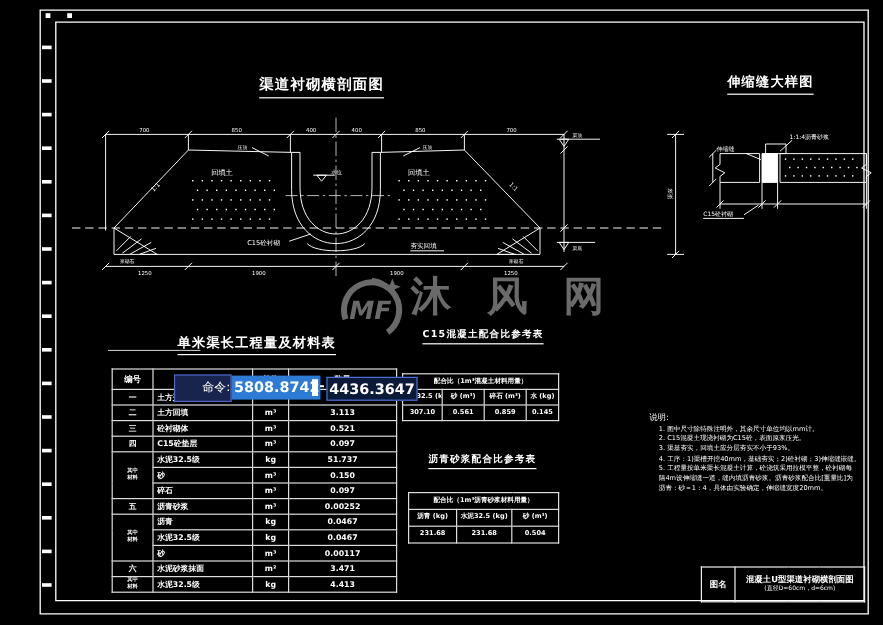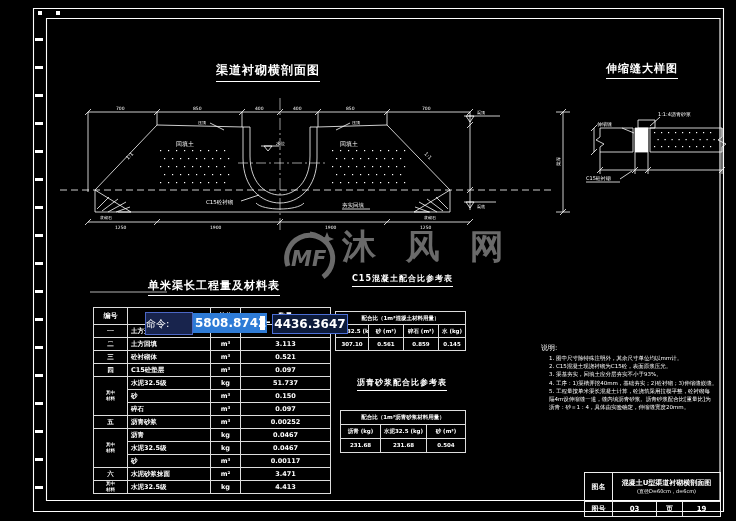--- a/index.html
+++ b/index.html
@@ -33,21 +33,21 @@
   #notes-head{position:absolute;left:541px;top:343px;font-size:7px;font-weight:normal;z-index:2;}
   #notes{position:absolute;left:549px;top:354px;width:180px;font-size:5.5px;line-height:8.2px;z-index:2;color:#fff;}
   
   #title-block{position:absolute;left:584px;top:472px;width:136px;z-index:2;font-size:7px;font-weight:bold;}
   #title-block td{border:1px solid #eee;}
   #tb-name{line-height:9px;font-size:7px;}
   #tb-sub{font-size:5px;font-weight:normal;line-height:7px;}
   
   .cmd{position:absolute;z-index:5;}
   #cmd-label{left:145px;top:312px;width:46px;height:21px;background:#18244d;border:1px solid #4b66c4;
-             color:#fff;font-size:10px;line-height:21px;text-align:left;}
+             color:#fff;font-size:10px;line-height:21px;text-align:right;}
   #cmd-x{left:193px;top:313px;width:72px;height:20px;background:#2e7bd6;color:#fff;
          font-size:12px;line-height:20px;text-align:left;padding-left:2px;font-weight:bold;}
   #cmd-caret{position:absolute;right:2px;top:3px;width:5px;height:14px;background:#fff;}
   #cmd-sep{left:266px;top:315px;color:#fff;font-size:11px;font-weight:bold;}
   #cmd-y{left:272px;top:314px;width:74px;height:18px;background:#0c1a3a;border:1px solid #4b6fd6;
          color:#fff;font-size:12px;line-height:18px;text-align:center;font-weight:bold;}
 </style>
 </head>
 <body>
 
@@ -530,26 +530,20 @@
         <col style="width:38px">
       </colgroup>
     <tbody>
       <tr style="height:29px;">
         <td>图名</td>
         <td colspan="3">
           <div id="tb-name">混凝土U型渠道衬砌横剖面图</div>
           <div id="tb-sub">(直径D=60cm，d=6cm)</div>
         </td>
       </tr>
-      <tr style="height:15px;">
-        <td>图号</td>
-        <td>03</td>
-        <td>页</td>
-        <td>19</td>
-      </tr>
     </tbody>
   </table>
 
   <div class="cmd" id="cmd-label">命令:</div>
   <div class="cmd" id="cmd-x">
     <span>5808.8742</span>
     <span id="cmd-caret"></span>
   </div>
   <div class="cmd" id="cmd-sep">-</div>
   <div class="cmd" id="cmd-y">4436.3647</div>

